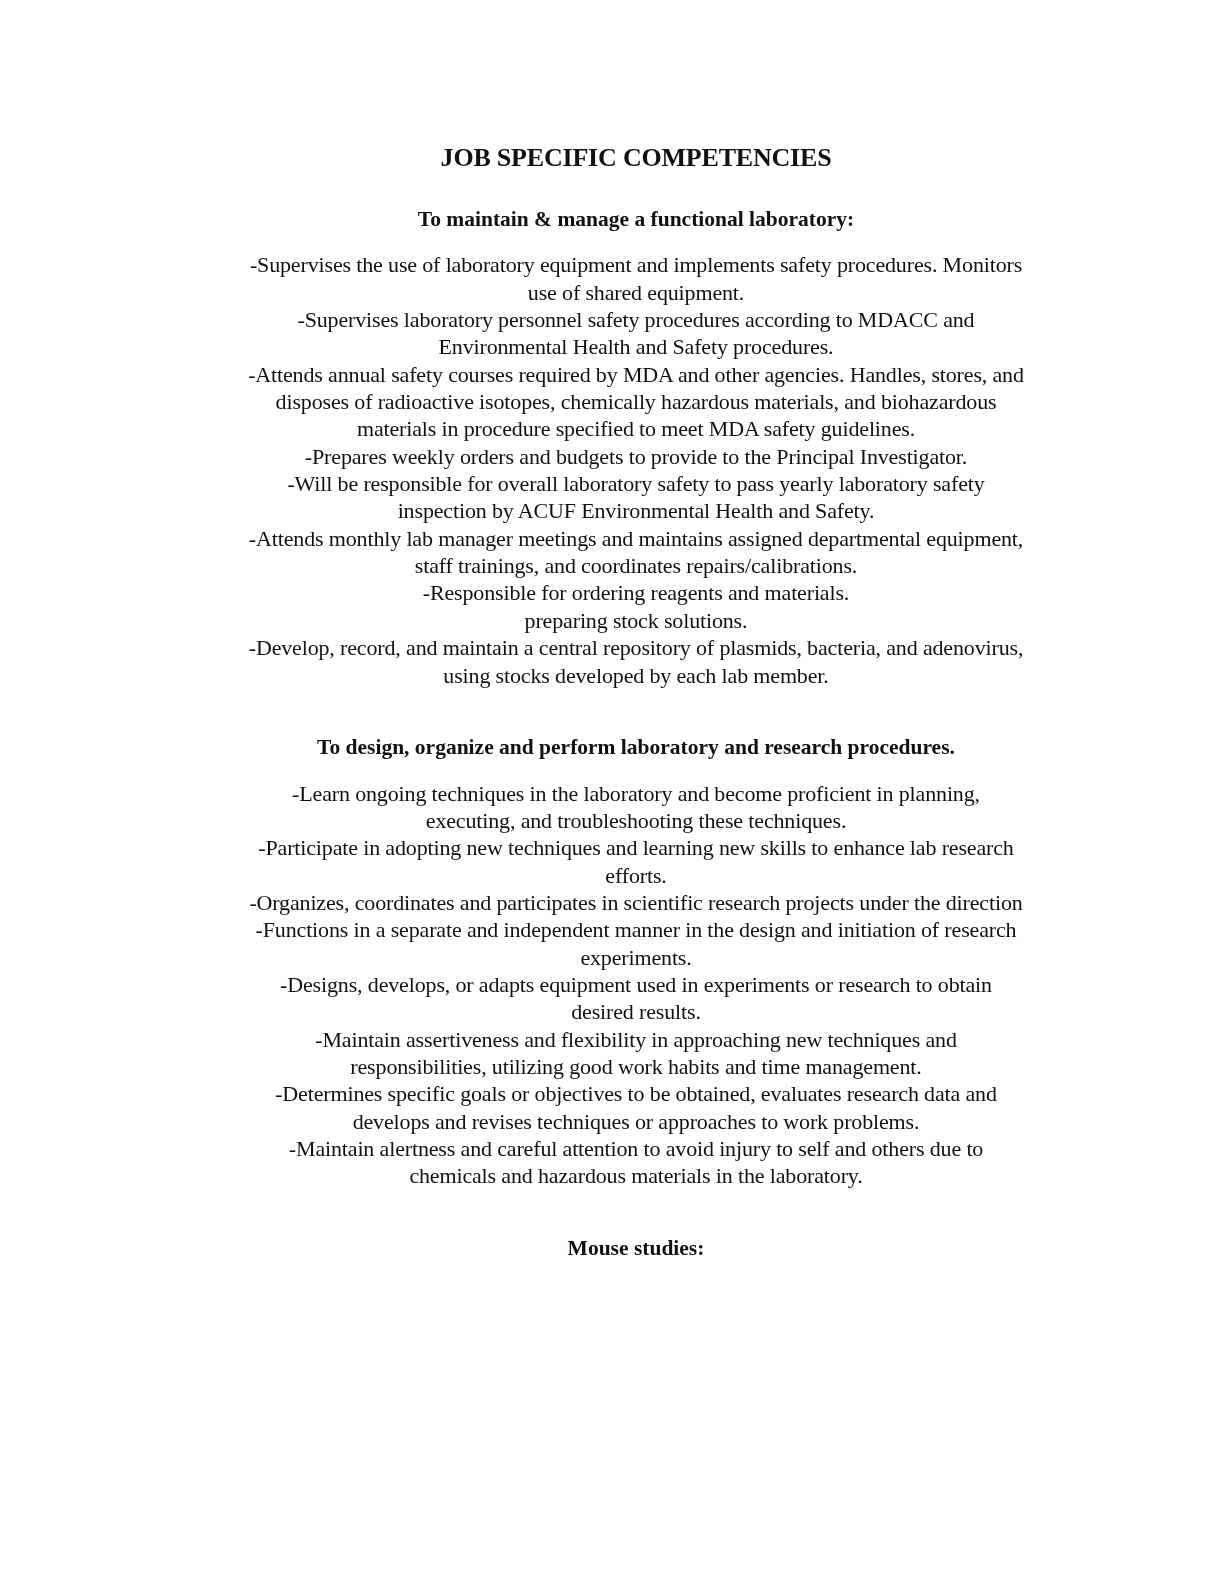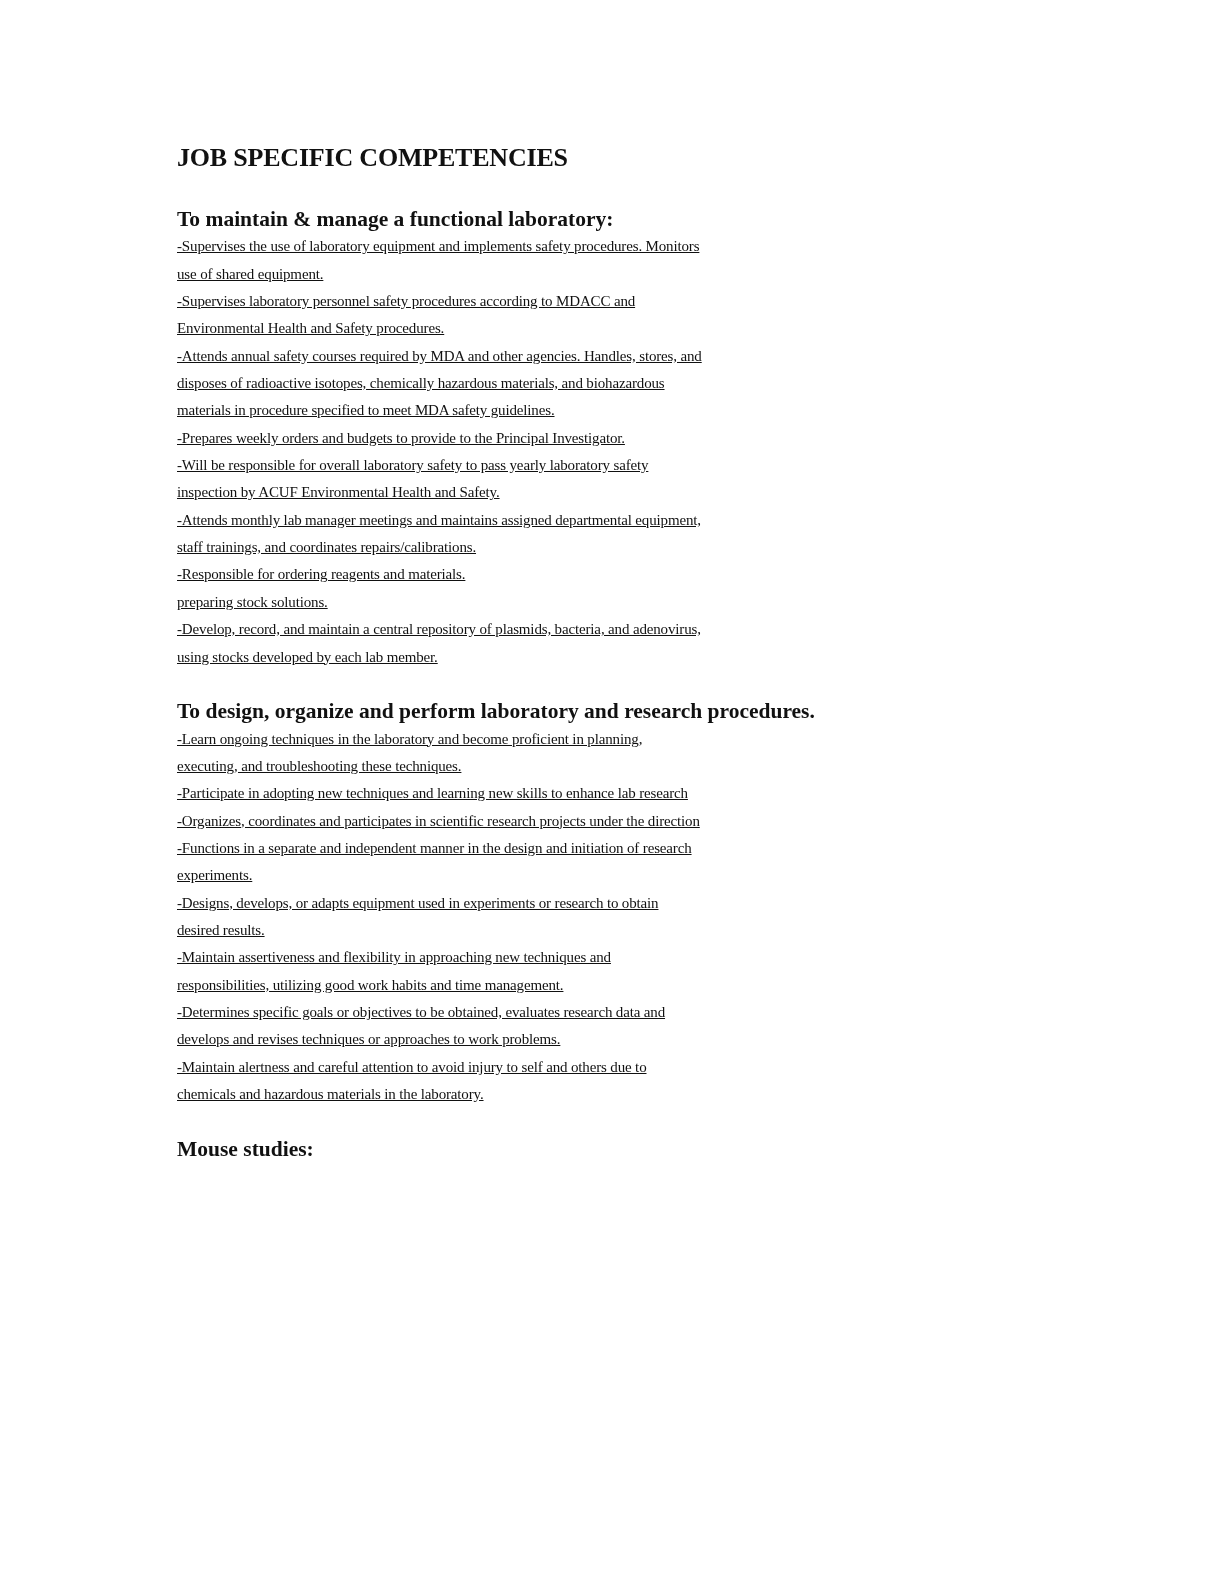--- a/index.html
+++ b/index.html
@@ -10,50 +10,50 @@
     body {
       width: 1224px;
       height: 1584px;
       position: relative;
       overflow: hidden;
       color: #111111;
       font-family: "Liberation Serif", "DejaVu Serif", serif;
     }
     .page {
       position: absolute;
-      left: 177px;
+      left: 186px;
       top: 140px;
       width: 900px;
+      text-align: center;
     }
     .title {
       font-weight: bold;
       font-size: 26px;
       line-height: 36px;
       margin: 0;
       letter-spacing: -0.2px;
       white-space: nowrap;
     }
     .section {
       margin: 0;
     }
     .section-1 { margin-top: 30px; }
     .section-gap { height: 27.35px; }
     .heading {
       font-weight: bold;
       font-size: 21.5px;
       line-height: 27.35px;
-      margin: 0;
+      margin: 18px;
       white-space: nowrap;
     }
     .line {
-      font-size: 15px;
+      font-size: 22px;
       line-height: 27.35px;
       white-space: nowrap;
       letter-spacing: -0.15px;
-      text-decoration: underline;
     }
     .item { margin: 0; }
   </style>
 </head>
 <body>
 
 <div class="page">
   <h1 class="title">JOB SPECIFIC COMPETENCIES</h1>
 
   <div class="section section-1">
@@ -100,20 +100,21 @@
 
   <div class="section">
     <h2 class="heading">To design, organize and perform laboratory and research procedures.</h2>
     <div class="items">
         <div class="item">
           <div class="line">-Learn ongoing techniques in the laboratory and become proficient in planning,</div>
           <div class="line">executing, and troubleshooting these techniques.</div>
         </div>
         <div class="item">
           <div class="line">-Participate in adopting new techniques and learning new skills to enhance lab research</div>
+          <div class="line">efforts.</div>
         </div>
         <div class="item">
           <div class="line">-Organizes, coordinates and participates in scientific research projects under the direction</div>
         </div>
         <div class="item">
           <div class="line">-Functions in a separate and independent manner in the design and initiation of research</div>
           <div class="line">experiments.</div>
         </div>
         <div class="item">
           <div class="line">-Designs, develops, or adapts equipment used in experiments or research to obtain</div>

